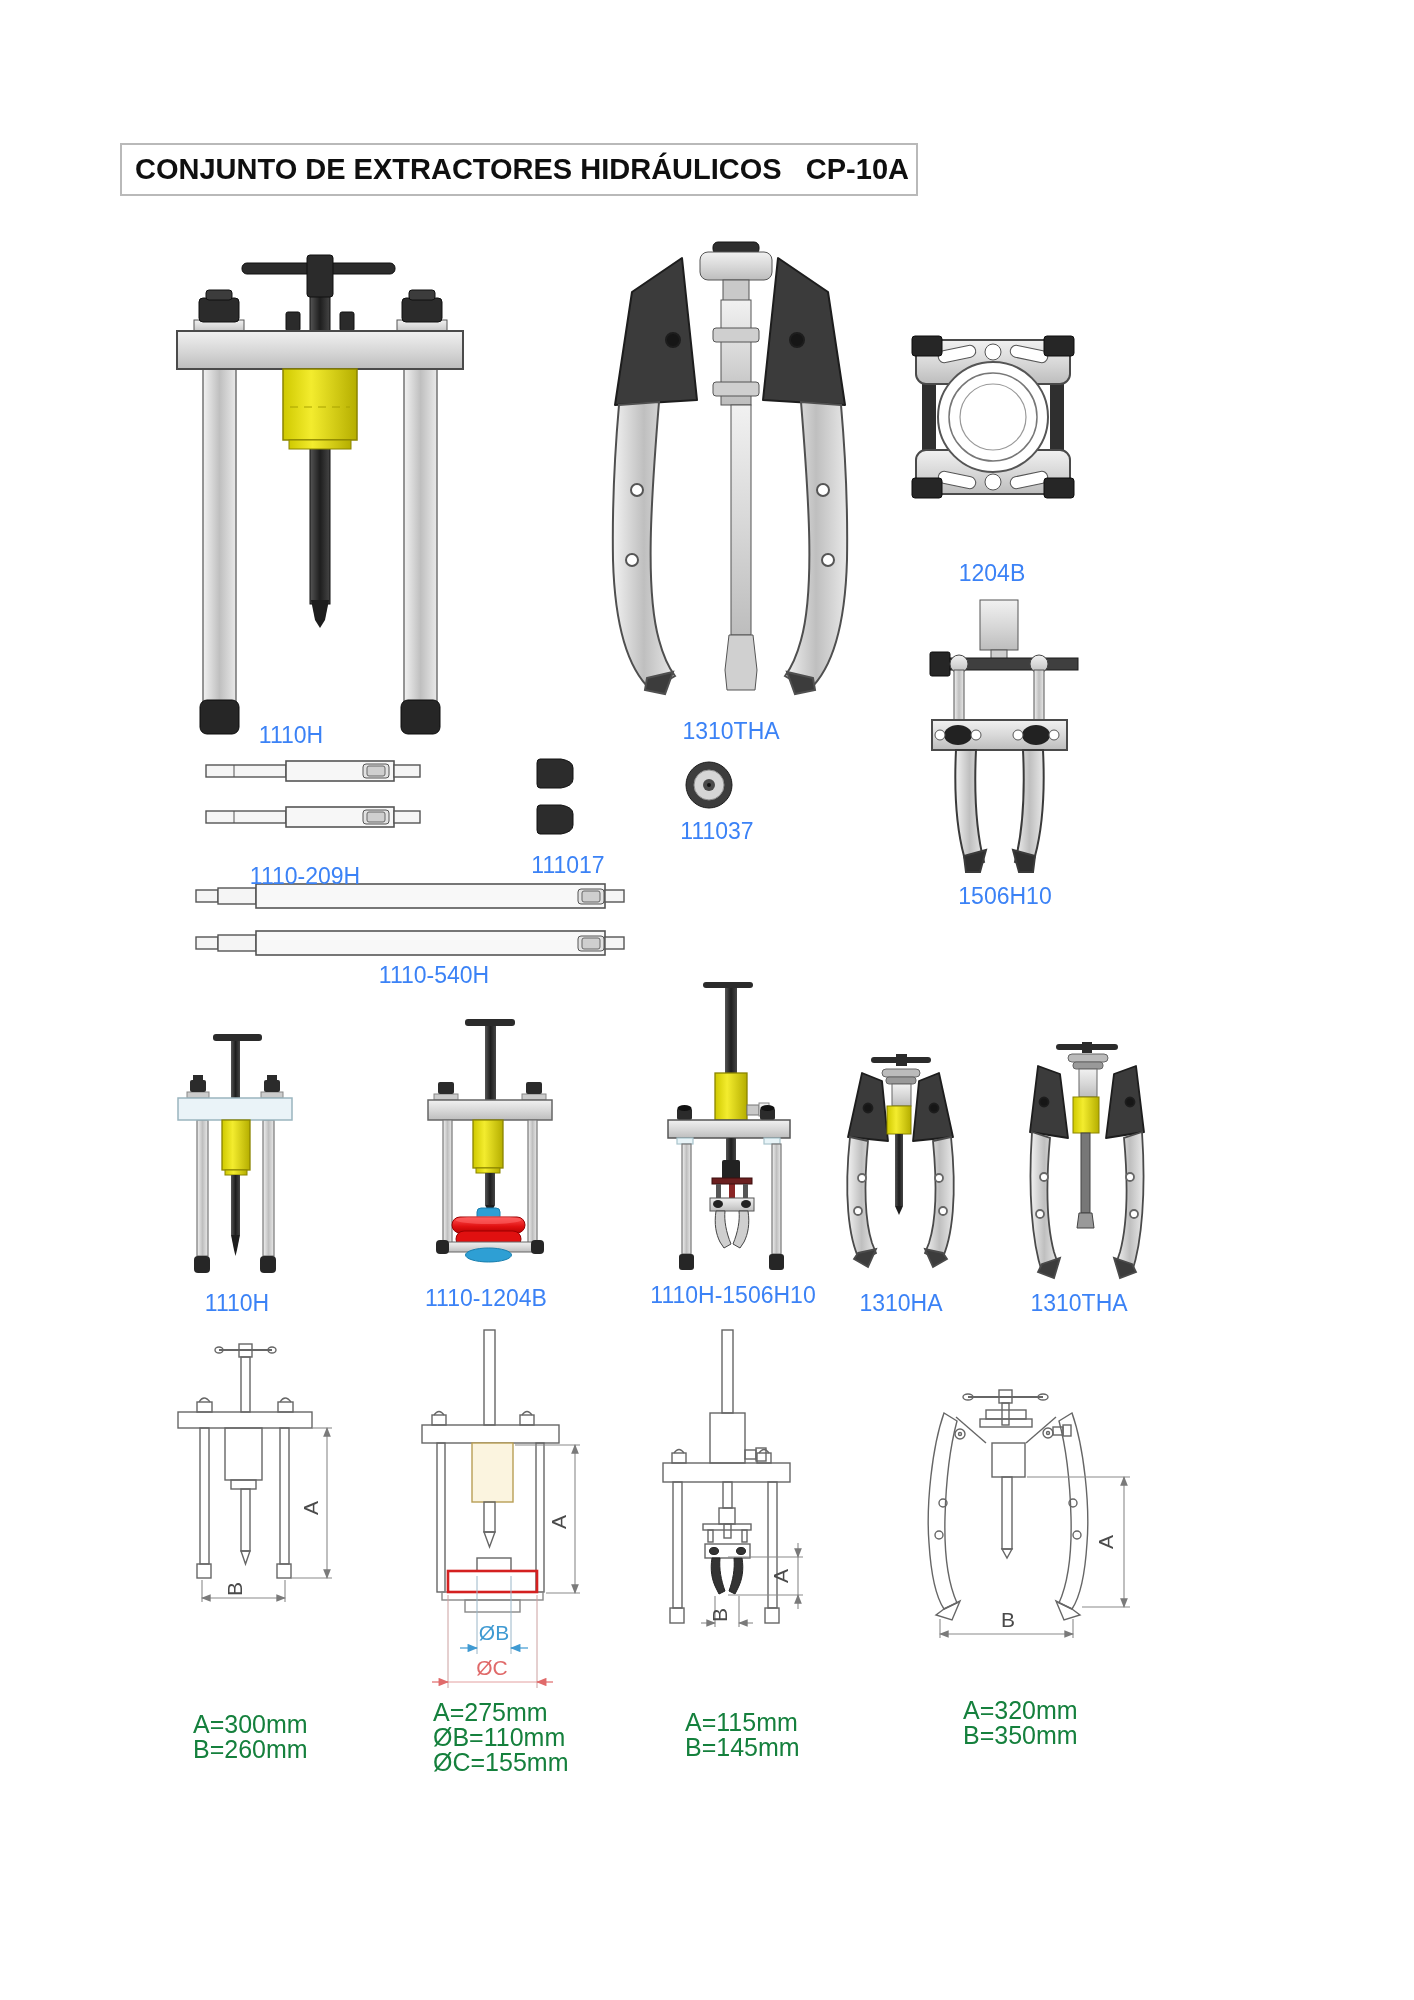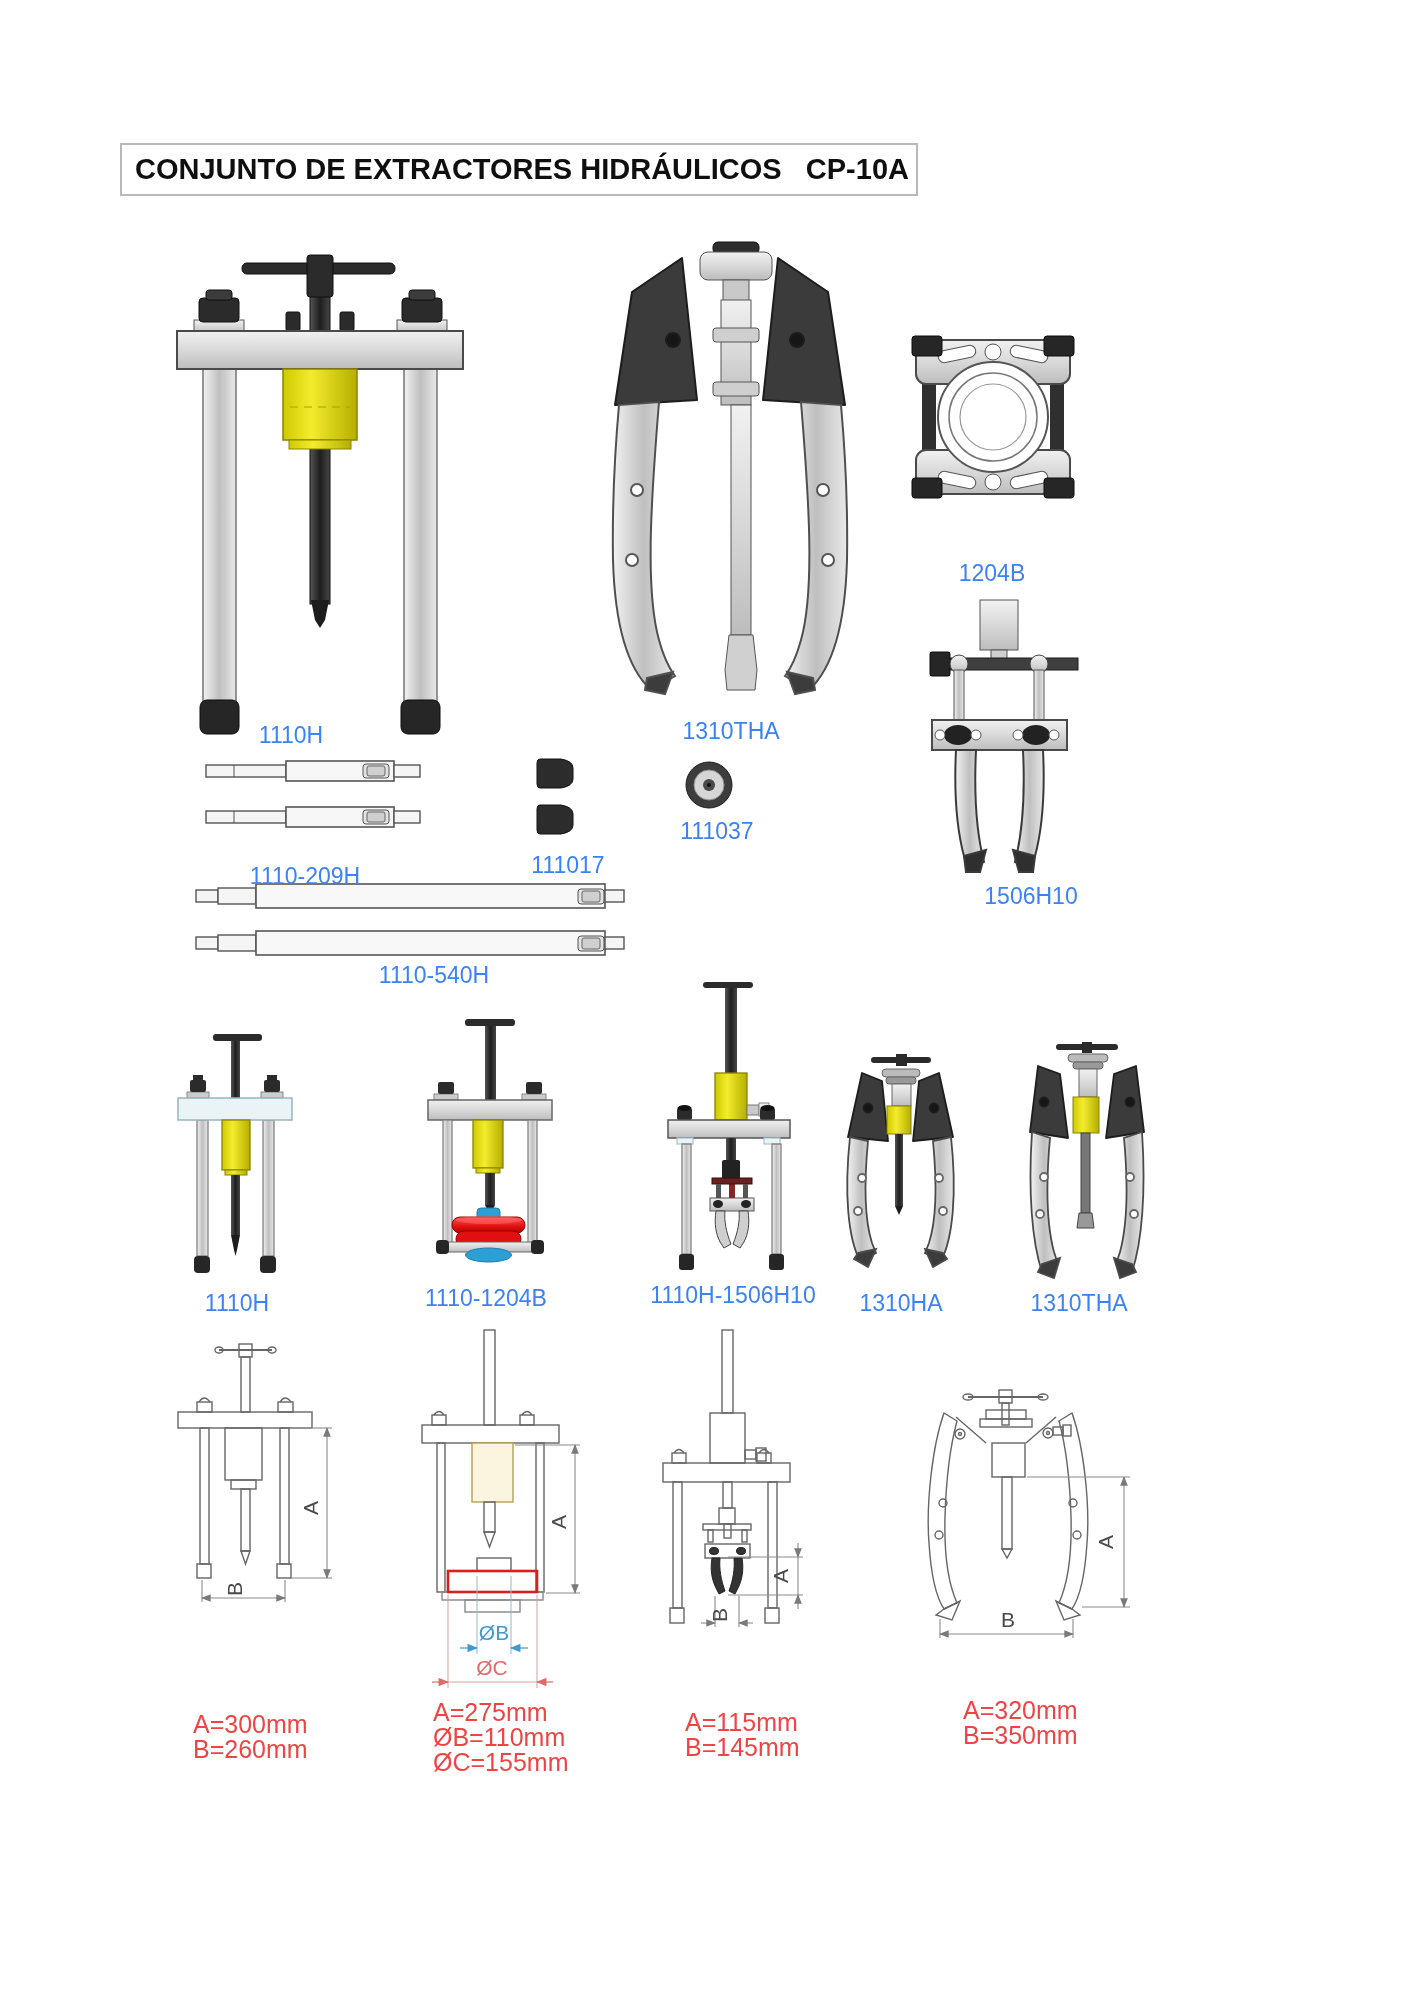--- a/index.html
+++ b/index.html
@@ -4,21 +4,21 @@
 <style>
   html,body { margin:0; padding:0; background:#ffffff; }
   .page { position:relative; width:1414px; height:2000px; background:#fff;
           font-family:"Liberation Sans", sans-serif; overflow:hidden; }
   .title-box { position:absolute; left:120px; top:143px; width:798px; height:53px;
                border:2px solid #b9b9b9; box-sizing:border-box; display:flex; align-items:center;
                padding-left:13px; background:#fff; }
   .title-text { font-weight:bold; font-size:29px; color:#0f0f0f; white-space:pre; }
   .plabel { position:absolute; transform:translateX(-50%); font-size:23px; color:#3b82f6;
             white-space:nowrap; }
-  .dimblock { position:absolute; font-size:25px; line-height:25px; color:#ef4444; white-space:nowrap; }
+  .dimblock { position:absolute; font-size:25px; line-height:25px; color:#15803d; white-space:nowrap; }
   svg.ill { position:absolute; overflow:visible; }
   .dimt { fill:#4a4a4a; font-size:21px; font-family:"Liberation Sans",sans-serif; }
   .dimtb { fill:#3f9ad2; font-size:21px; font-family:"Liberation Sans",sans-serif; }
   .dimtr { fill:#e06a6a; font-size:21px; font-family:"Liberation Sans",sans-serif; }
 </style>
 </head>
 <body>
 
 <div class="page">
 
@@ -557,21 +557,21 @@
       <line x1="18" y1="234" x2="18" y2="253" stroke="#8a8a8a" stroke-width="1.1"></line>
       <line x1="151" y1="234" x2="151" y2="253" stroke="#8a8a8a" stroke-width="1.1"></line>
       <line x1="18" y1="249" x2="151" y2="249" stroke="#8a8a8a" stroke-width="1.1" marker-start="url(#arrG)" marker-end="url(#arrG)"></line>
       <text class="dimt" x="86" y="242" text-anchor="middle">B</text>
     </g>
   </svg>
 
   <div class="plabel" style="left:291px; top:722px">1110H</div>
   <div class="plabel" style="left:731px; top:718px">1310THA</div>
   <div class="plabel" style="left:992px; top:560px">1204B</div>
-  <div class="plabel" style="left:1031px; top:883px">1506H10</div>
+  <div class="plabel" style="left:1005px; top:883px">1506H10</div>
   <div class="plabel" style="left:305px; top:863px">1110-209H</div>
   <div class="plabel" style="left:568px; top:852px">111017</div>
   <div class="plabel" style="left:717px; top:818px">111037</div>
   <div class="plabel" style="left:434px; top:962px">1110-540H</div>
 
   <div class="plabel" style="left:237px; top:1290px">1110H</div>
   <div class="plabel" style="left:486px; top:1285px">1110-1204B</div>
   <div class="plabel" style="left:733px; top:1282px">1110H-1506H10</div>
   <div class="plabel" style="left:901px; top:1290px">1310HA</div>
   <div class="plabel" style="left:1079px; top:1290px">1310THA</div>

